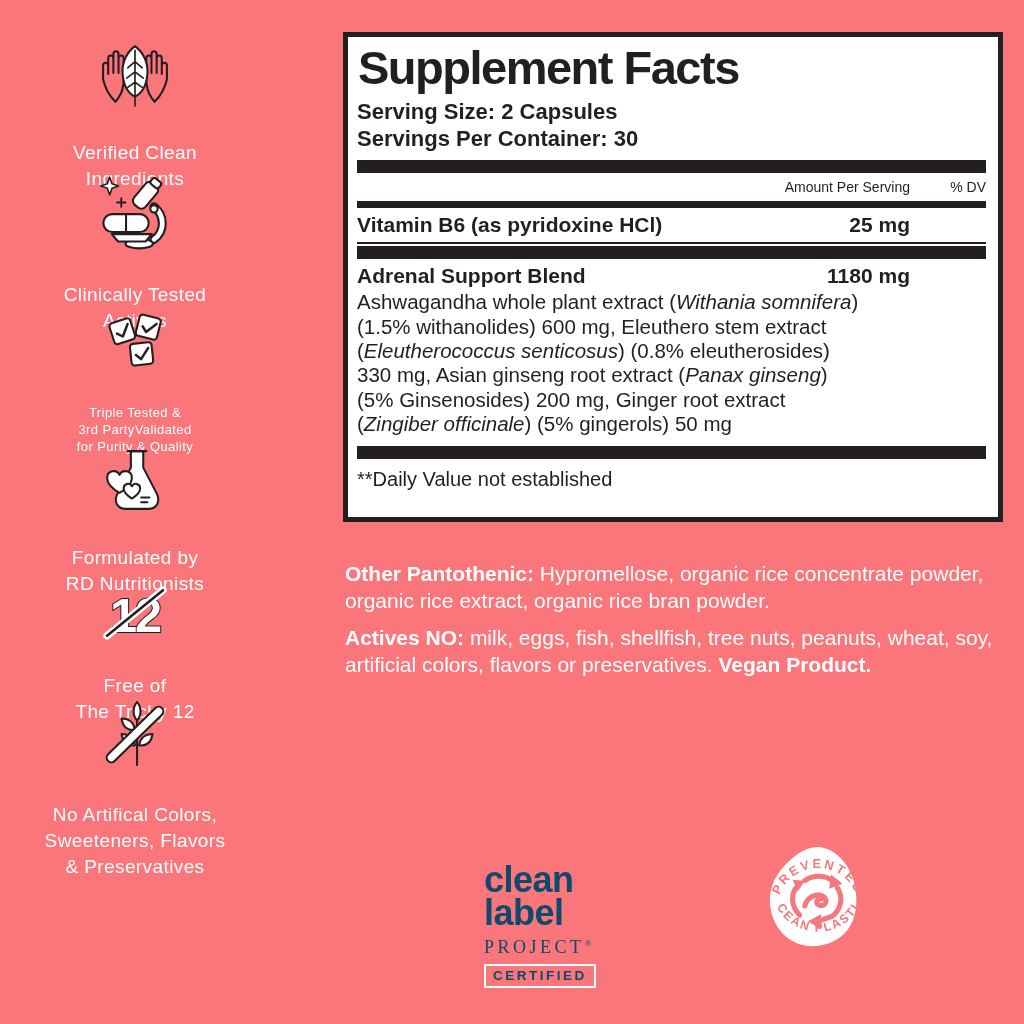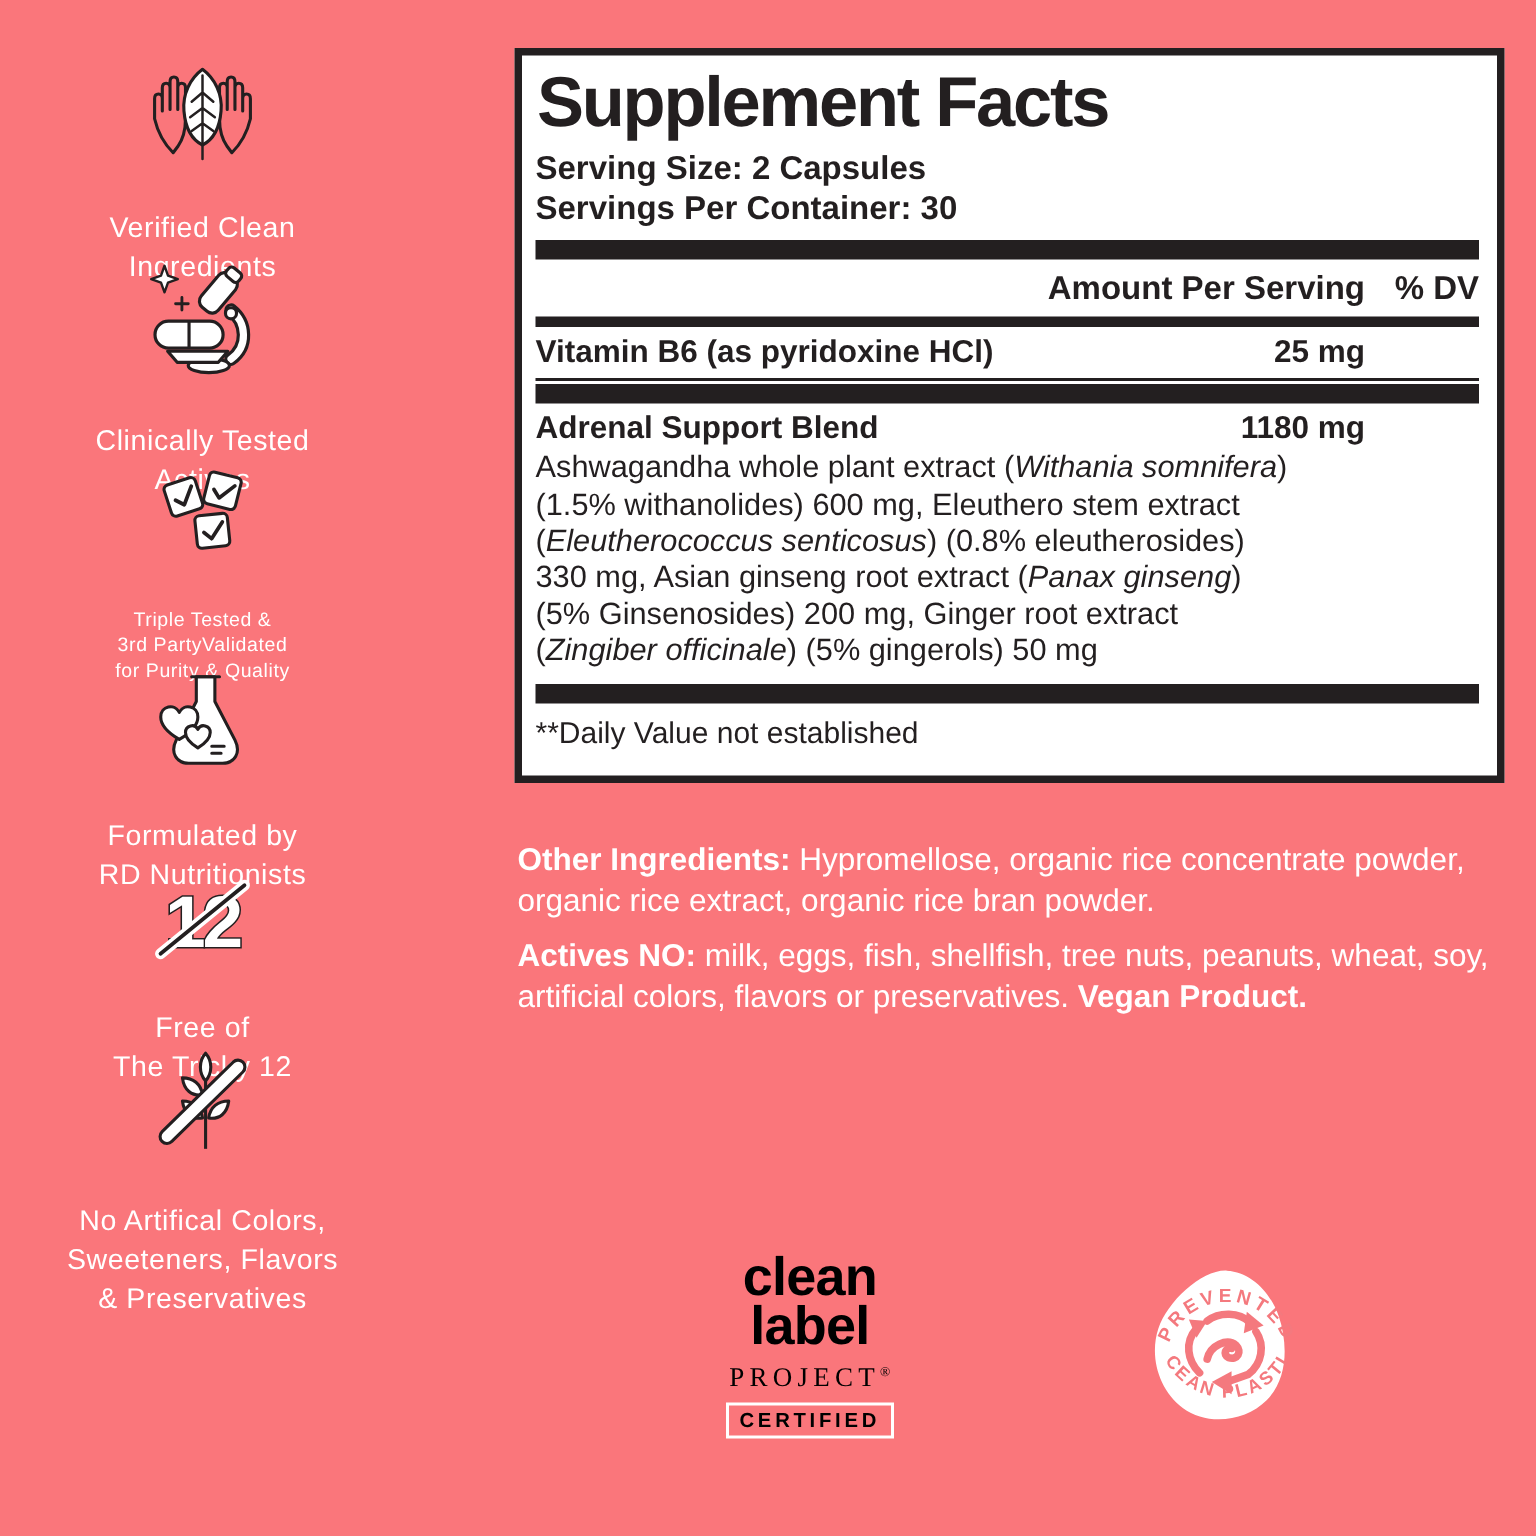--- a/index.html
+++ b/index.html
@@ -22,21 +22,21 @@
   
   .panel { position:absolute; left:343px; top:32px; width:660px; height:490px;
     background:#fff; border:5px solid #231F20; box-sizing:border-box;
     padding:4px 12px 6px 9px; }
   .sf-title { font-size:47px; font-weight:bold; letter-spacing:-1.5px;
     line-height:1.05; margin:2px 0 7px 1px; }
   .sf-serving { font-size:22px; font-weight:bold; line-height:1.2; }
   .bar { height:13px; background:#231F20; margin-top:8px; }
   .bar.thin { height:7px; margin-top:2px; }
   .headrow { display:flex; align-items:flex-end; padding:6px 0 4px;
-    font-size:22px; font-weight:bold; }
+    font-size:14px; font-weight:normal; }
   .headrow .sp { flex:1; }
   .headrow .amt-h { white-space:nowrap; }
   .headrow .dv-h { width:64px; margin-left:12px; text-align:right; }
   .nrow { display:grid; grid-template-columns:1fr 150px 64px; column-gap:12px;
     align-items:center; padding:5px 0; font-size:21px; font-weight:bold; }
   .nrow .amt { text-align:right; }
   .nrow .dv { text-align:right; }
   .rowline { border-top:2.5px solid #231F20; }
   .blendrow { padding-bottom:1px; }
   .blend-desc { font-size:20.5px; line-height:1.19; margin-top:1px; }
@@ -44,21 +44,21 @@
   .bar.b4 { margin-top:10px; }
 
   
   .para { position:absolute; left:345px; width:664px; color:#fff;
     font-size:21px; line-height:1.3; }
   .para b { font-weight:bold; }
   .p-other { top:539px; }
   .p-contains { top:603px; }
 
   
-  .cl-logo { position:absolute; left:484px; top:834px; color:#000000;text-align:center; }
+  .cl-logo { position:absolute; left:484px; top:863px; color:#0c4a6e; }
   .cl-word { font-size:36px; font-weight:bold; line-height:.93; letter-spacing:-.5px; }
   .cl-project { font-family:"Liberation Serif", serif; font-size:18px;
     letter-spacing:3.5px; margin-top:7px; }
   .cl-project sup { font-size:9px; letter-spacing:0; }
   .cl-cert { display:inline-block; margin-top:6px; border:2.5px solid #fff;
     padding:2px 7px 3px; font-size:13.5px; font-weight:bold; letter-spacing:2.5px; }
 
   
   .ocean { position:absolute; left:757px; top:841px; }
 
@@ -188,21 +188,21 @@
       <span class="amt">1180 mg</span>
       <span class="dv"></span>
     </div>
     <div class="blend-desc">Ashwagandha whole plant extract (<i>Withania somnifera</i>)<br>(1.5% withanolides) 600 mg, Eleuthero stem extract<br>(<i>Eleutherococcus senticosus</i>) (0.8% eleutherosides)<br>330 mg, Asian ginseng root extract (<i>Panax ginseng</i>)<br>(5% Ginsenosides) 200 mg, Ginger root extract<br>(<i>Zingiber officinale</i>) (5% gingerols) 50 mg</div>
 
     <div class="bar b4"></div>
 
     <div class="footnote">**Daily Value not established</div>
   </section>
 
-  <p class="para p-other"><b>Other Ingredients:</b><span> Hypromellose, organic rice concentrate powder, organic rice extract, organic rice bran powder.</span></p>
+  <p class="para p-other"><b>Other Pantothenic:</b><span> Hypromellose, organic rice concentrate powder, organic rice extract, organic rice bran powder.</span></p>
 
   <p class="para p-contains"><b>Actives NO:</b><span> milk, eggs, fish, shellfish, tree nuts, peanuts, wheat, soy, artificial colors, flavors or preservatives. </span><b>Vegan Product.</b></p>
 
   <div class="cl-logo">
     <div class="cl-word">clean</div>
     <div class="cl-word">label</div>
     <div class="cl-project"><span>PROJECT</span><sup>®</sup></div>
     <div class="cl-cert">CERTIFIED</div>
   </div>
 

